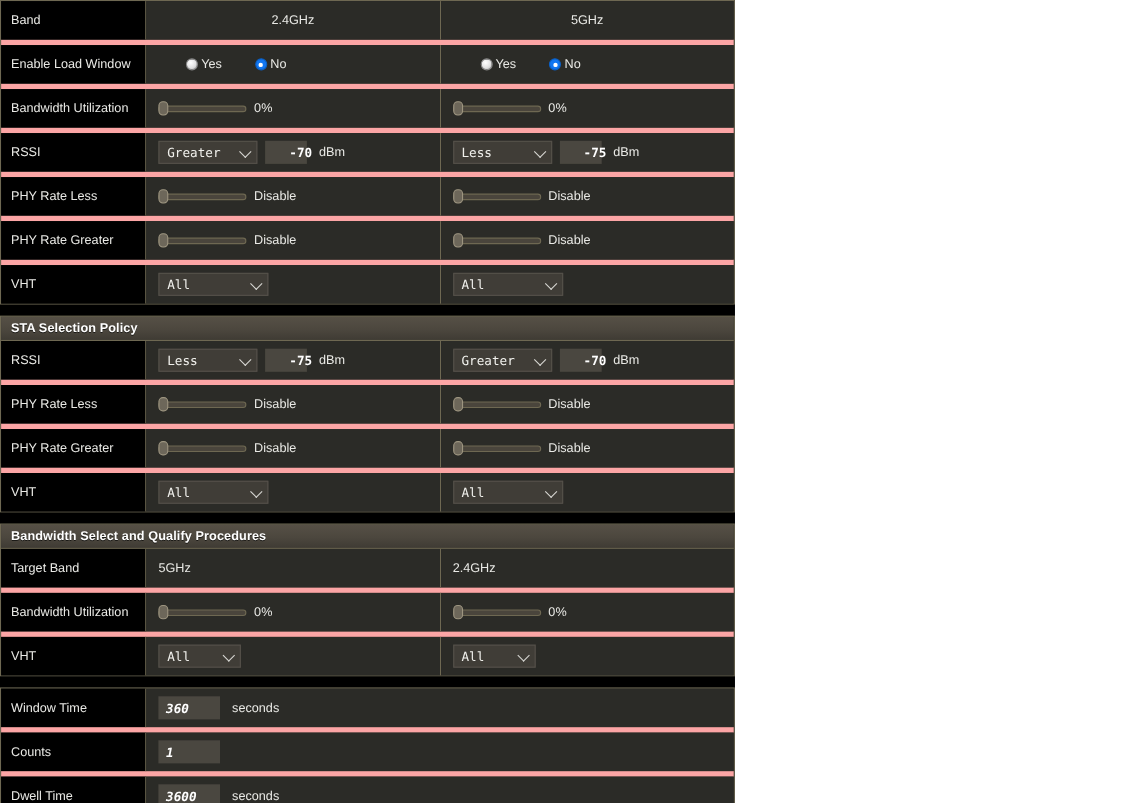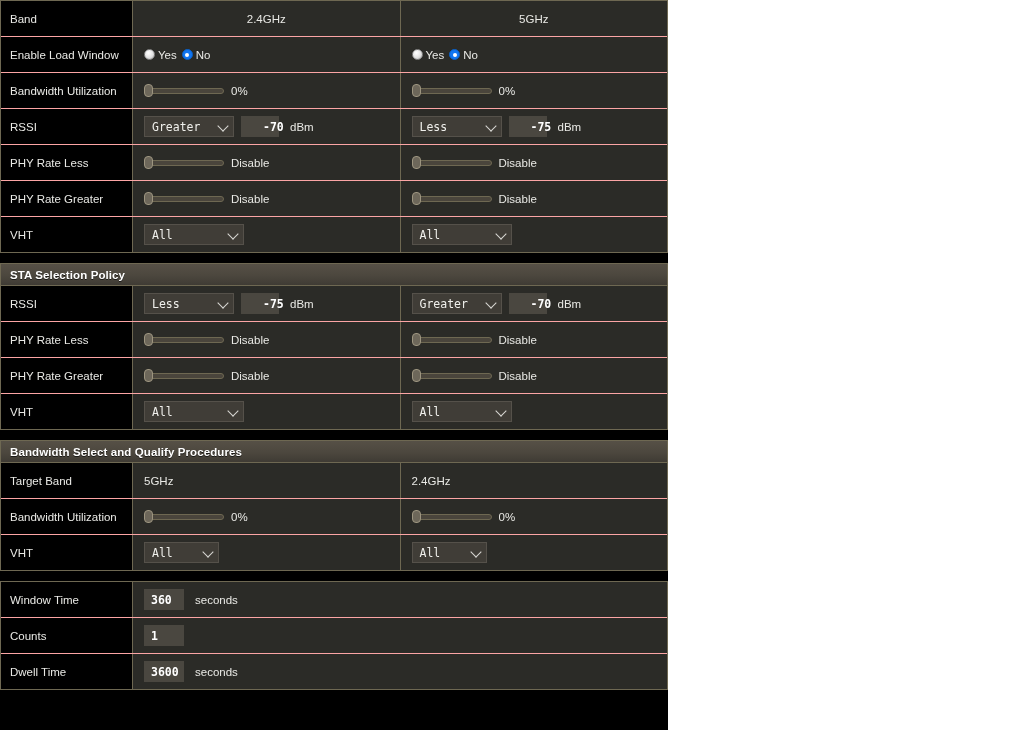--- a/index.html
+++ b/index.html
@@ -33,21 +33,21 @@
     font-weight:bold;
     font-size:11.5px;
     color:#ffffff;
     letter-spacing:.1px;
     text-shadow:0 1px 0 #1b1a17;
   }
 
   .row{
     display:flex;
     align-items:stretch;
-    border-bottom:1px solid #fca5a5;
+    border-bottom:5px solid #fca5a5;
     min-height:35px;
   }
   .row:last-child{border-bottom:none;}
 
   .cell-label{
     width:132px;
     min-width:132px;
     box-sizing:border-box;
     background:#000000;
     border-right:1px solid #6e6852;
@@ -65,21 +65,21 @@
     padding-left:11px;
     gap:7px;
     font-size:11.5px;
     color:#e9e9e5;
   }
   .cell-val:last-child{border-right:none;}
   .cell-val.center{justify-content:center;padding-left:0;}
 
   
   .radio-grp{display:flex;align-items:center;gap:5px;}
-  .radio-item{display:flex;align-items:center;gap:3px;}
+  .radio-item{display:flex;align-items:center;gap:3px;margin-left:25px;}
   .radio{
     width:11px;height:11px;border-radius:50%;
     box-sizing:border-box;
     background:radial-gradient(circle at 38% 33%,#ffffff 0%,#e2e2e2 55%,#a9a9a9 100%);
     border:1px solid #8a8a8a;
     flex:none;
   }
   .radio.on{
     background:#1176f1;
     border:1px solid #0a5fc4;
@@ -150,21 +150,21 @@
     border:none;
     display:flex;align-items:center;
     padding-left:7px;
     font-family:"DejaVu Sans Mono", monospace;
     font-size:11.5px;
     color:#ffffff;
     flex:none;
     font-weight:bold;
   }
   .tinput.w38{width:38px;padding-left:22px;}
-  .tinput.w56{width:40px;}
+  .tinput.w56{width:56px;font-style:italic;}
   .unit{font-size:11.5px;color:#e9e9e5;}
   .suffix-pad{padding-left:4px;}
 </style>
 </head>
 <body>
 
 <div id="app">
     <div class="panel panel-top">
       <div class="row">
         <div class="cell-label">Band</div>

